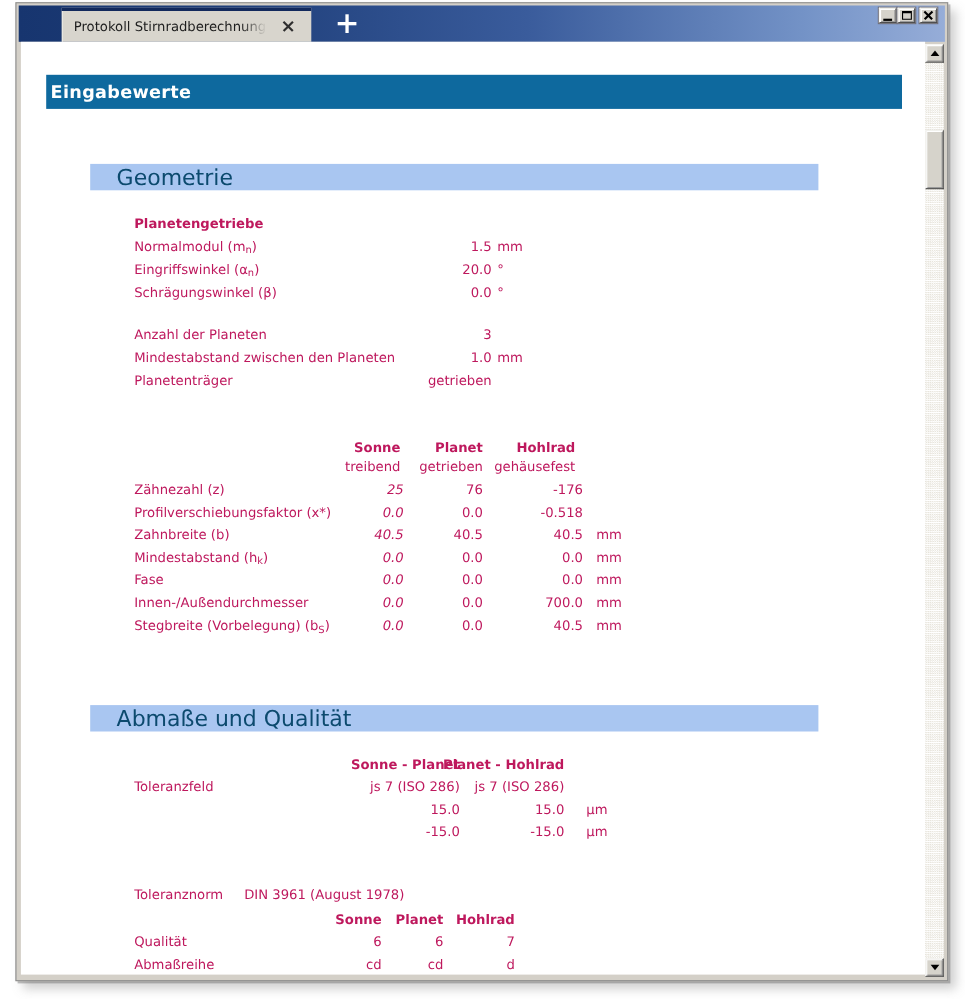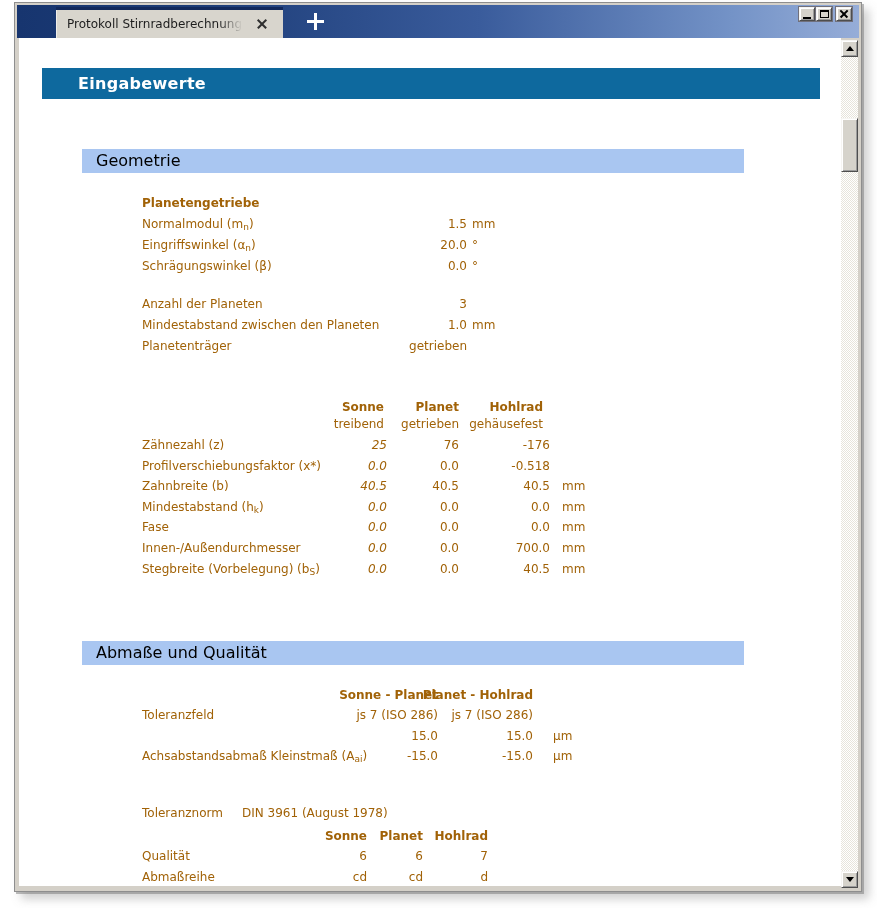--- a/index.html
+++ b/index.html
@@ -67,30 +67,30 @@
   .glyph-x::before{ transform:rotate(45deg);} .glyph-x::after{ transform:rotate(-45deg);}
 
   
   .content{
     position:absolute; left:4px; top:35px; width:822px; height:848px;
     background:#ffffff; overflow:hidden;
   }
   .h1bar{
     position:absolute; left:23px; top:30px; width:778px; height:31px;
     background:#0e699e; color:#fff; font-size:16px; font-weight:bold;
-    line-height:31px; padding-left:36px; letter-spacing:.3px;
+    line-height:31px; padding-left:4px; letter-spacing:.3px;
   }
   .secbar{
     position:absolute; left:63px; width:662px; height:24px;
-    background:#a9c6f1; color:#000000; font-size:16px; line-height:24px; padding-left:14px;
+    background:#a9c6f1; color:#0c4a6e; font-size:20px; line-height:24px; padding-left:24px;
   }
   .sec-geo{ top:111px; } .sec-abm{ top:603px; }
 
   .row{ position:absolute; left:103px; width:460px; height:17px; line-height:17px;
-        font-size:12px; color:#a16207; white-space:nowrap;margin-left:20px; }
+        font-size:12px; color:#be185d; white-space:nowrap; }
   .row .lbl{ position:absolute; left:0; white-space:nowrap; }
   .row span.v{ position:absolute; white-space:nowrap; }
   .row span.u{ position:absolute; white-space:nowrap; }
   .bold{ font-weight:bold; }
   sub{ font-size:9px; line-height:0; vertical-align:-2px; }
 
   
   .pv{ right:135px;text-align:center; } .pu{ left:330px; }
   .g1{ right:215px;font-style:italic; } .g2{ right:143px; } .g3{ right:52px; } .gu{ left:420px; }
   .gh1{ right:218px; } .gh2{ right:143px; } .gh3{ right:59px; }
@@ -259,21 +259,20 @@
       <span class="v p1">js 7 (ISO 286)</span>
       <span class="v p2">js 7 (ISO 286)</span>
       <span class="u pu2"></span>
     </div>
     <div class="row" style="top:690px">
       <span class="v p1">15.0</span>
       <span class="v p2">15.0</span>
       <span class="u pu2">µm</span>
     </div>
     <div class="row" style="top:710px">
-      <span class="lbl"><span>Achsabstandsabmaß Kleinstmaß (A</span><sub>ai</sub><span>)</span></span>
       <span class="v p1">-15.0</span>
       <span class="v p2">-15.0</span>
       <span class="u pu2">µm</span>
     </div>
 
     <div class="row" style="top:767px">
       <span class="lbl">Toleranznorm</span>
       <span class="tolval">DIN 3961 (August 1978)</span>
     </div>
 

